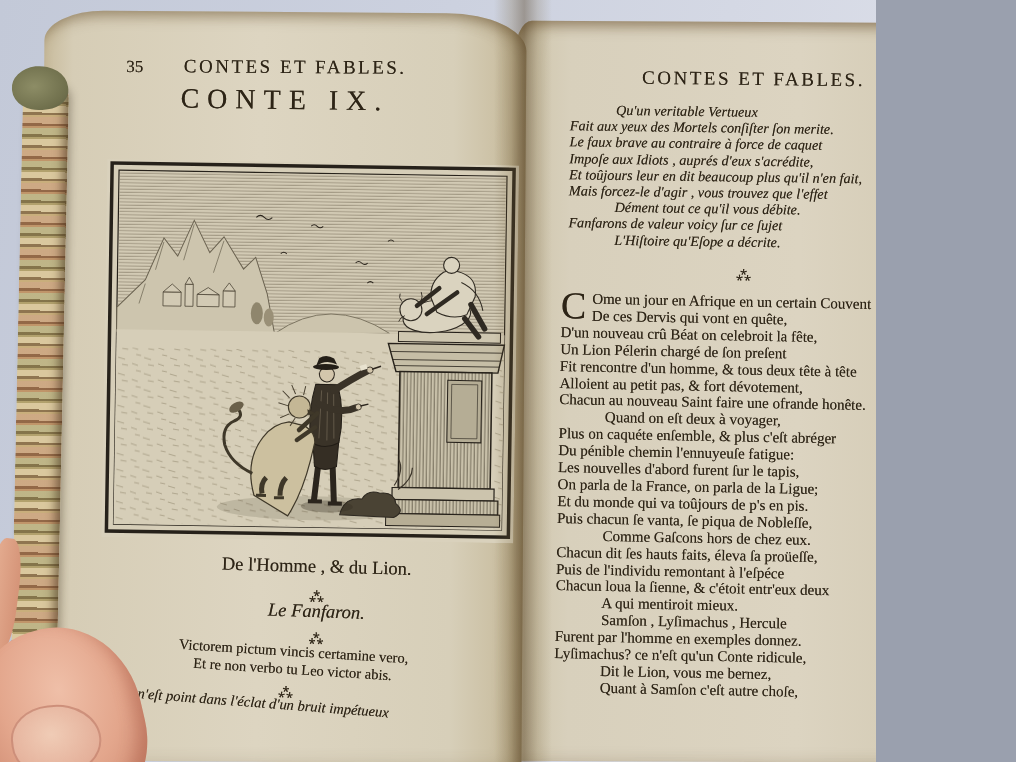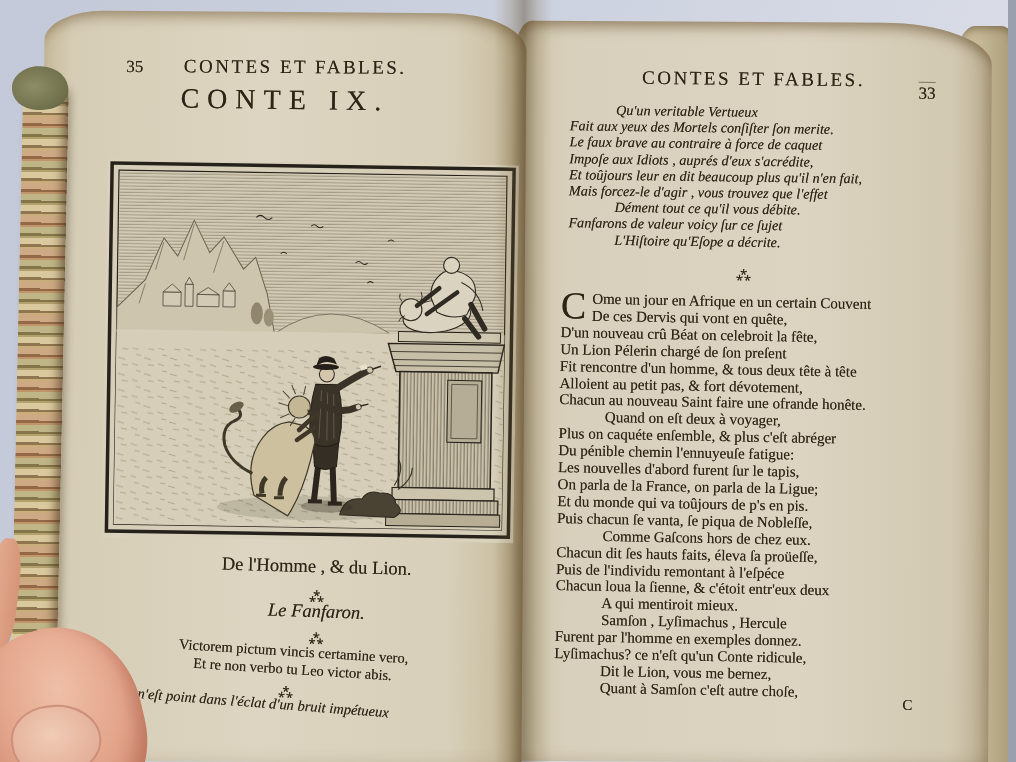--- a/index.html
+++ b/index.html
@@ -1,17 +1,17 @@
 <!DOCTYPE html>
 <html><head>
 <meta charset="utf-8">
 <style>
   html,body{margin:0;padding:0;width:1016px;height:762px;background:#9aa0ae;}
   *{box-sizing:border-box;}
-  .photo{position:relative;width:1008px;height:762px;overflow:hidden;
+  .photo{position:relative;width:876px;height:762px;overflow:hidden;
     background:linear-gradient(100deg,#c3c9d8 0%,#ccd1df 45%,#dcdfe9 100%);
     font-family:"Liberation Serif", serif;color:#2d2416;}
 
   
   .fore-edge{position:absolute;right:-6px;top:26px;width:72px;height:736px;z-index:1;
     background:linear-gradient(90deg,#d3c7a8 0%,#c4b795 55%,#a99a77 100%);
     border-radius:46% 14px 0 0 / 120px 14px 0 0;
     box-shadow:inset 0 8px 10px -6px rgba(80,60,30,.6);}
   .right-page{position:absolute;left:512px;top:22px;width:478px;height:740px;z-index:2;
     background:linear-gradient(90deg,#b9ac8c 0%,#d0c7ae 3%,#d8d0bc 12%,#dcd4c1 60%,#d2c9b2 92%,#bdb092 100%);

